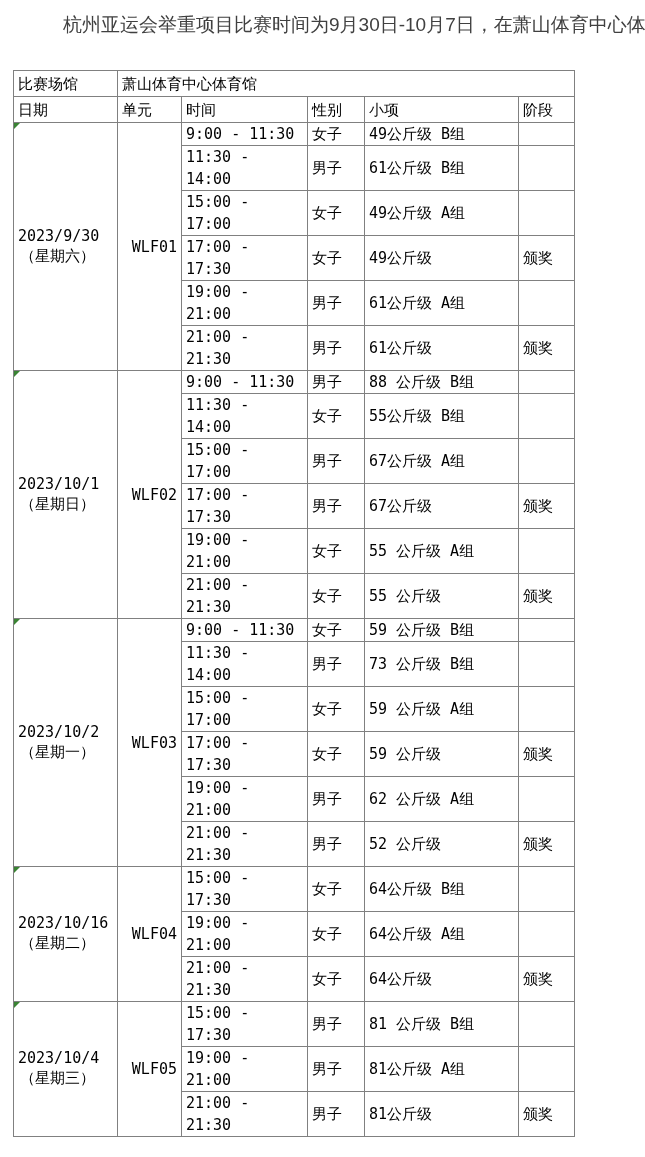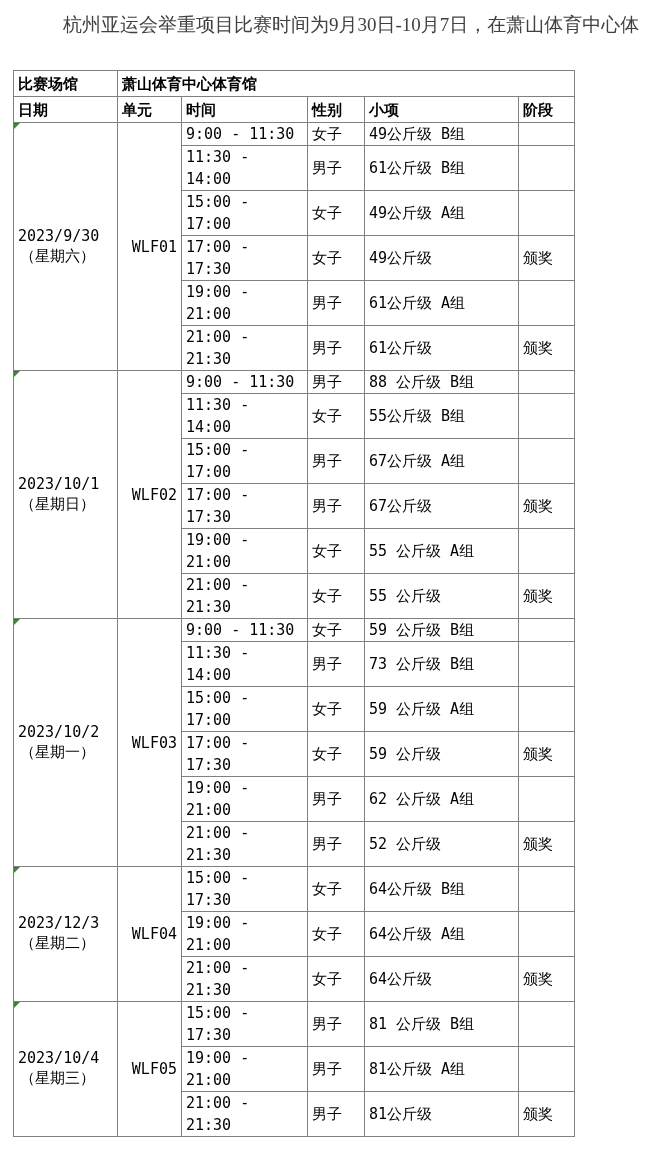--- a/index.html
+++ b/index.html
@@ -5,36 +5,36 @@
   html, body { margin:0; padding:0; background:#ffffff; }
   body {
     width:645px; height:1157px; overflow:hidden;
     font-family:"Liberation Sans", sans-serif;
   }
   .page { position:relative; width:645px; height:1157px; }
 
   .intro {
     margin:6px 0 0 25px;
     font-size:19px; line-height:38px; color:#404040;
-    white-space:nowrap; overflow:hidden; width:620px;font-family:Liberation Serif, serif;
+    white-space:nowrap; overflow:hidden; width:620px;
   }
   .intro .first-line { padding-left:38px; }
 
   table.schedule {
     border-collapse:collapse; table-layout:fixed;
     width:561px; margin:26px 0 0 13px;
     font-family:"DejaVu Sans Mono", monospace;
     font-size:15px; color:#000000;
   }
   table.schedule td {
     border:1px solid var(--border-gray, #808080);
     padding:0 4px; line-height:22px; vertical-align:middle;
     overflow:hidden;
   }
-  tr.venue-row td, tr.header-row td { font-weight:bold; height:25px; }
+  tr.venue-row td, tr.header-row td { font-weight:normal; height:25px; }
   td.date-cell { vertical-align:top; position:relative; }
   td.date-cell .weekday-line { padding-left:2px;font-family:Liberation Mono, monospace; }
   td.unit-cell { vertical-align:middle;text-align:right; }
   td.event-cell { white-space:pre-wrap; position:relative; }
   .corner-marker {
     position:absolute; top:0; left:0; width:0; height:0;
     border-top:6px solid var(--marker-green, #3a8333);
     border-right:6px solid transparent;
   }
 </style>
@@ -189,21 +189,21 @@
         </tr>
         <tr>
           <td class="time-cell">21:00 - 21:30</td>
           <td class="gender-cell">男子</td>
           <td class="event-cell">52 公斤级</td>
           <td class="stage-cell">颁奖</td>
         </tr>
         <tr>
           <td class="date-cell" rowspan="3">
             <span class="corner-marker"></span>
-            <div>2023/12/3</div>
+            <div>2023/10/16</div>
             <div class="weekday-line">（星期二）</div>
           </td>
           <td class="unit-cell" rowspan="3">WLF04</td>
           <td class="time-cell">15:00 - 17:30</td>
           <td class="gender-cell">女子</td>
           <td class="event-cell">64公斤级 B组</td>
           <td class="stage-cell"></td>
         </tr>
         <tr>
           <td class="time-cell">19:00 - 21:00</td>

